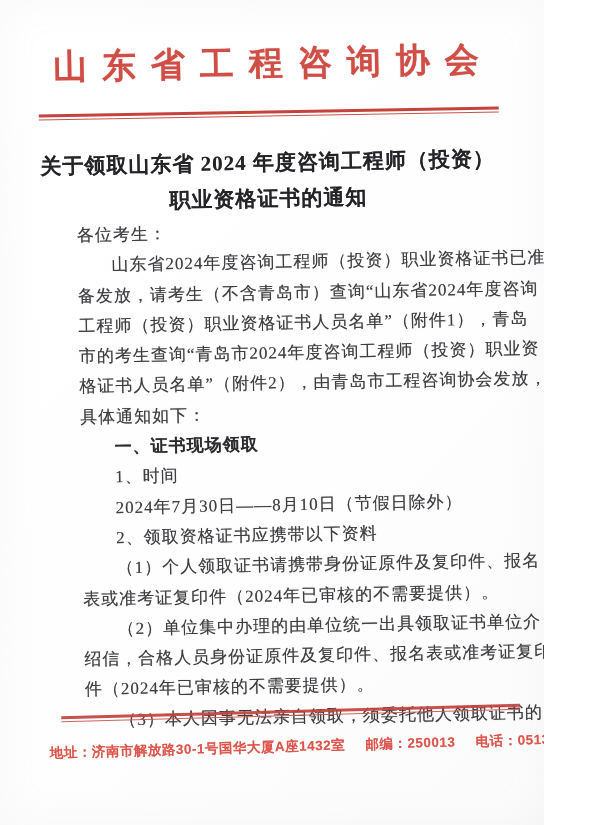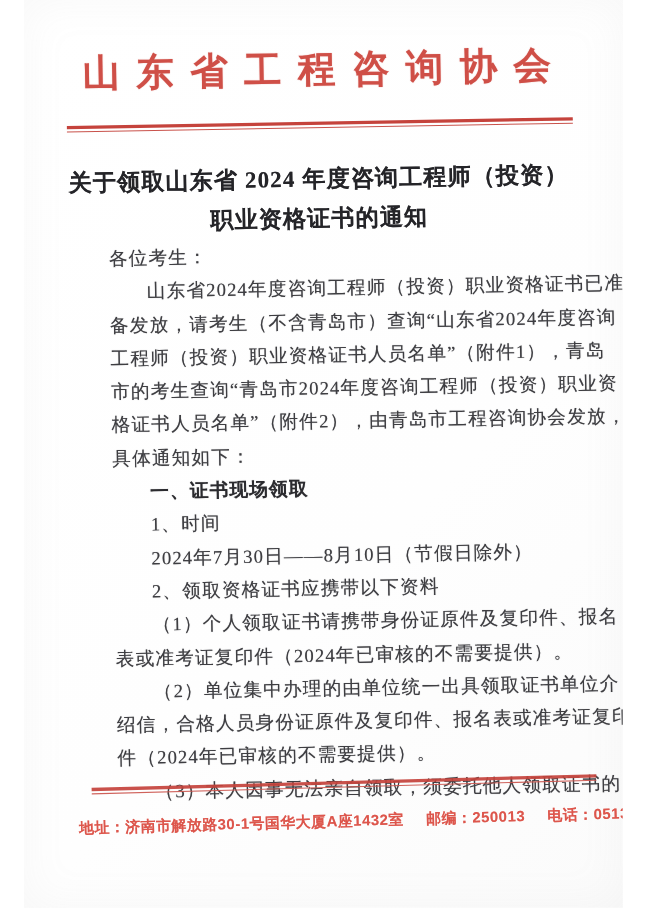--- a/index.html
+++ b/index.html
@@ -5,21 +5,20 @@
   html,body{margin:0;padding:0;}
   body{
     width:600px;height:825px;overflow:hidden;
     background:#ffffff;
     font-family:"Liberation Serif","DejaVu Serif",serif;
   }
   .page{
     position:relative;width:544px;height:825px;overflow:hidden;
     background:linear-gradient(135deg,#ffffff 0%,#fefefe 60%,#fbfbfb 100%);
     box-shadow:inset 0 0 40px rgba(160,160,160,0.08);
-    margin-left:22px;
   }
   .sheet{
     position:absolute;inset:0;
     transform:rotate(-1deg);
     transform-origin:300px 412px;
   }
   
   .org-name{
     position:absolute;top:40px;left:0;right:0;
     text-align:center;

